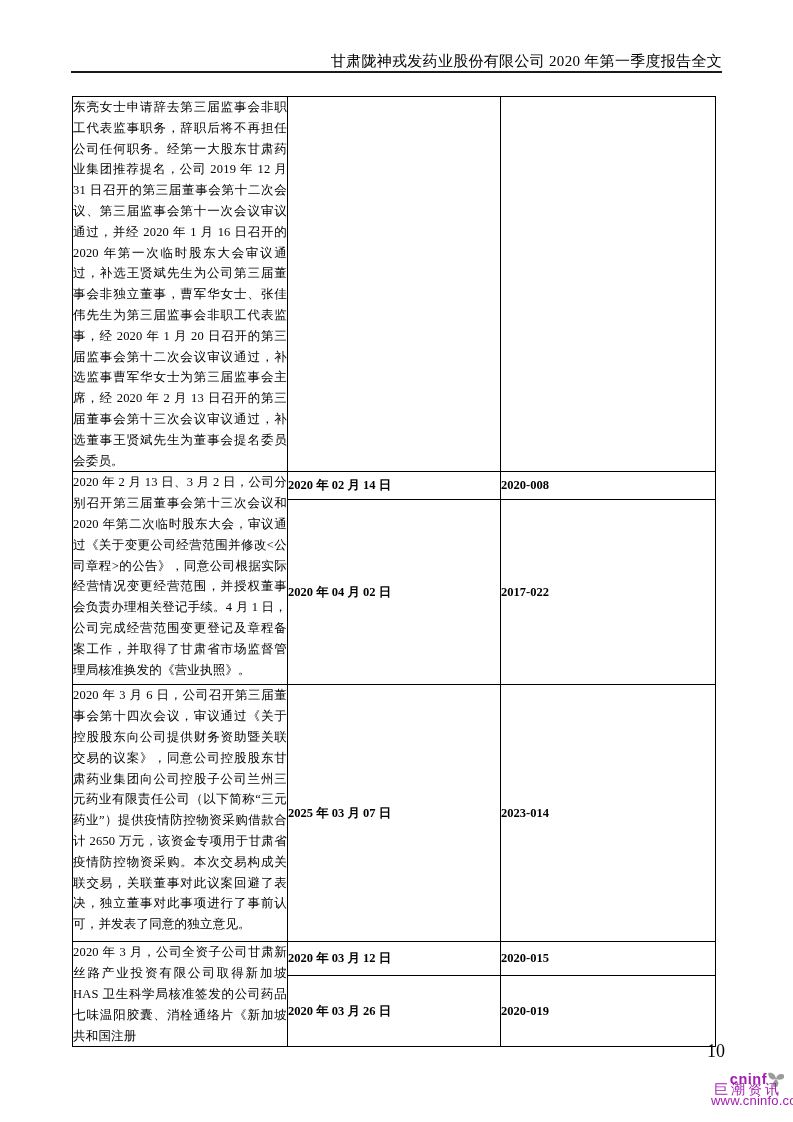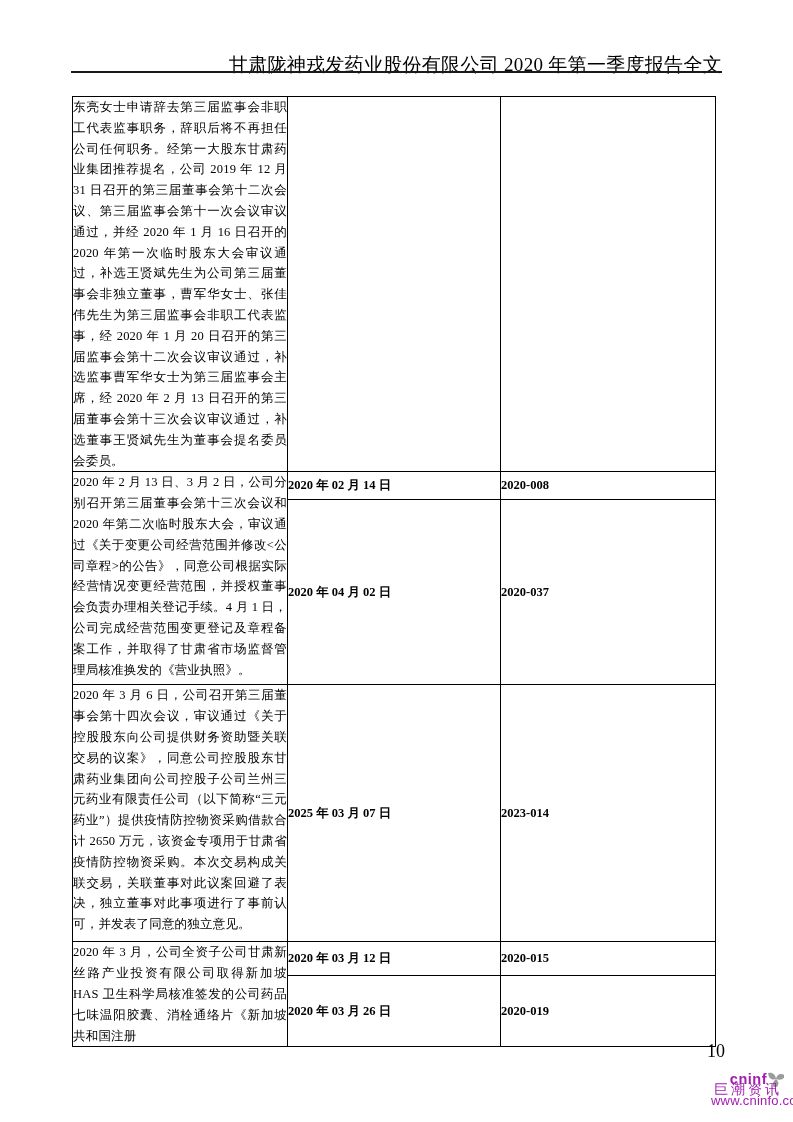--- a/index.html
+++ b/index.html
@@ -4,21 +4,21 @@
 <style>
   html,body { margin:0; padding:0; }
   body {
     width:793px; height:1122px;
     background:#ffffff; color:#000;
     position:relative; overflow:hidden;
     font-family:"Liberation Serif","DejaVu Serif",serif;
   }
   .page-header-title {
     position:absolute; top:52px; right:71px;
-    font-size:19px; white-space:nowrap; letter-spacing:0.3px;
+    font-size:15px; white-space:nowrap; letter-spacing:0.3px;
   }
   .page-header-rule {
     position:absolute; top:71px; left:71px; width:651px; height:2px;
     background:#1a1a1a;
   }
   table.events-table {
     position:absolute; top:96px; left:72px;
     border-collapse:collapse; table-layout:fixed;
   }
   table.events-table td {
@@ -84,21 +84,21 @@
       <td class="date-cell"></td>
       <td class="index-cell"></td>
     </tr>
     <tr style="height:28px">
       <td class="event-cell" rowspan="2">2020 年 2 月 13 日、3 月 2 日，公司分别召开第三届董事会第十三次会议和 2020 年第二次临时股东大会，审议通过《关于变更公司经营范围并修改&lt;公司章程&gt;的公告》，同意公司根据实际经营情况变更经营范围，并授权董事会负责办理相关登记手续。4 月 1 日，公司完成经营范围变更登记及章程备案工作，并取得了甘肃省市场监督管理局核准换发的《营业执照》。</td>
       <td class="date-cell">2020 年 02 月 14 日</td>
       <td class="index-cell">2020-008</td>
     </tr>
     <tr style="height:185px">
       <td class="date-cell">2020 年 04 月 02 日</td>
-      <td class="index-cell">2020-037</td>
+      <td class="index-cell">2017-022</td>
     </tr>
     <tr style="height:257px">
       <td class="event-cell">2020 年 3 月 6 日，公司召开第三届董事会第十四次会议，审议通过《关于控股股东向公司提供财务资助暨关联交易的议案》，同意公司控股股东甘肃药业集团向公司控股子公司兰州三元药业有限责任公司（以下简称“三元药业”）提供疫情防控物资采购借款合计 2650 万元，该资金专项用于甘肃省疫情防控物资采购。本次交易构成关联交易，关联董事对此议案回避了表决，独立董事对此事项进行了事前认可，并发表了同意的独立意见。</td>
       <td class="date-cell">2025 年 03 月 07 日</td>
       <td class="index-cell">2023-014</td>
     </tr>
     <tr style="height:28px">
       <td class="event-cell" rowspan="2">2020 年 3 月，公司全资子公司甘肃新丝路产业投资有限公司取得新加坡 HAS 卫生科学局核准签发的公司药品七味温阳胶囊、消栓通络片《新加坡共和国注册</td>
       <td class="date-cell">2020 年 03 月 12 日</td>
       <td class="index-cell">2020-015</td>

